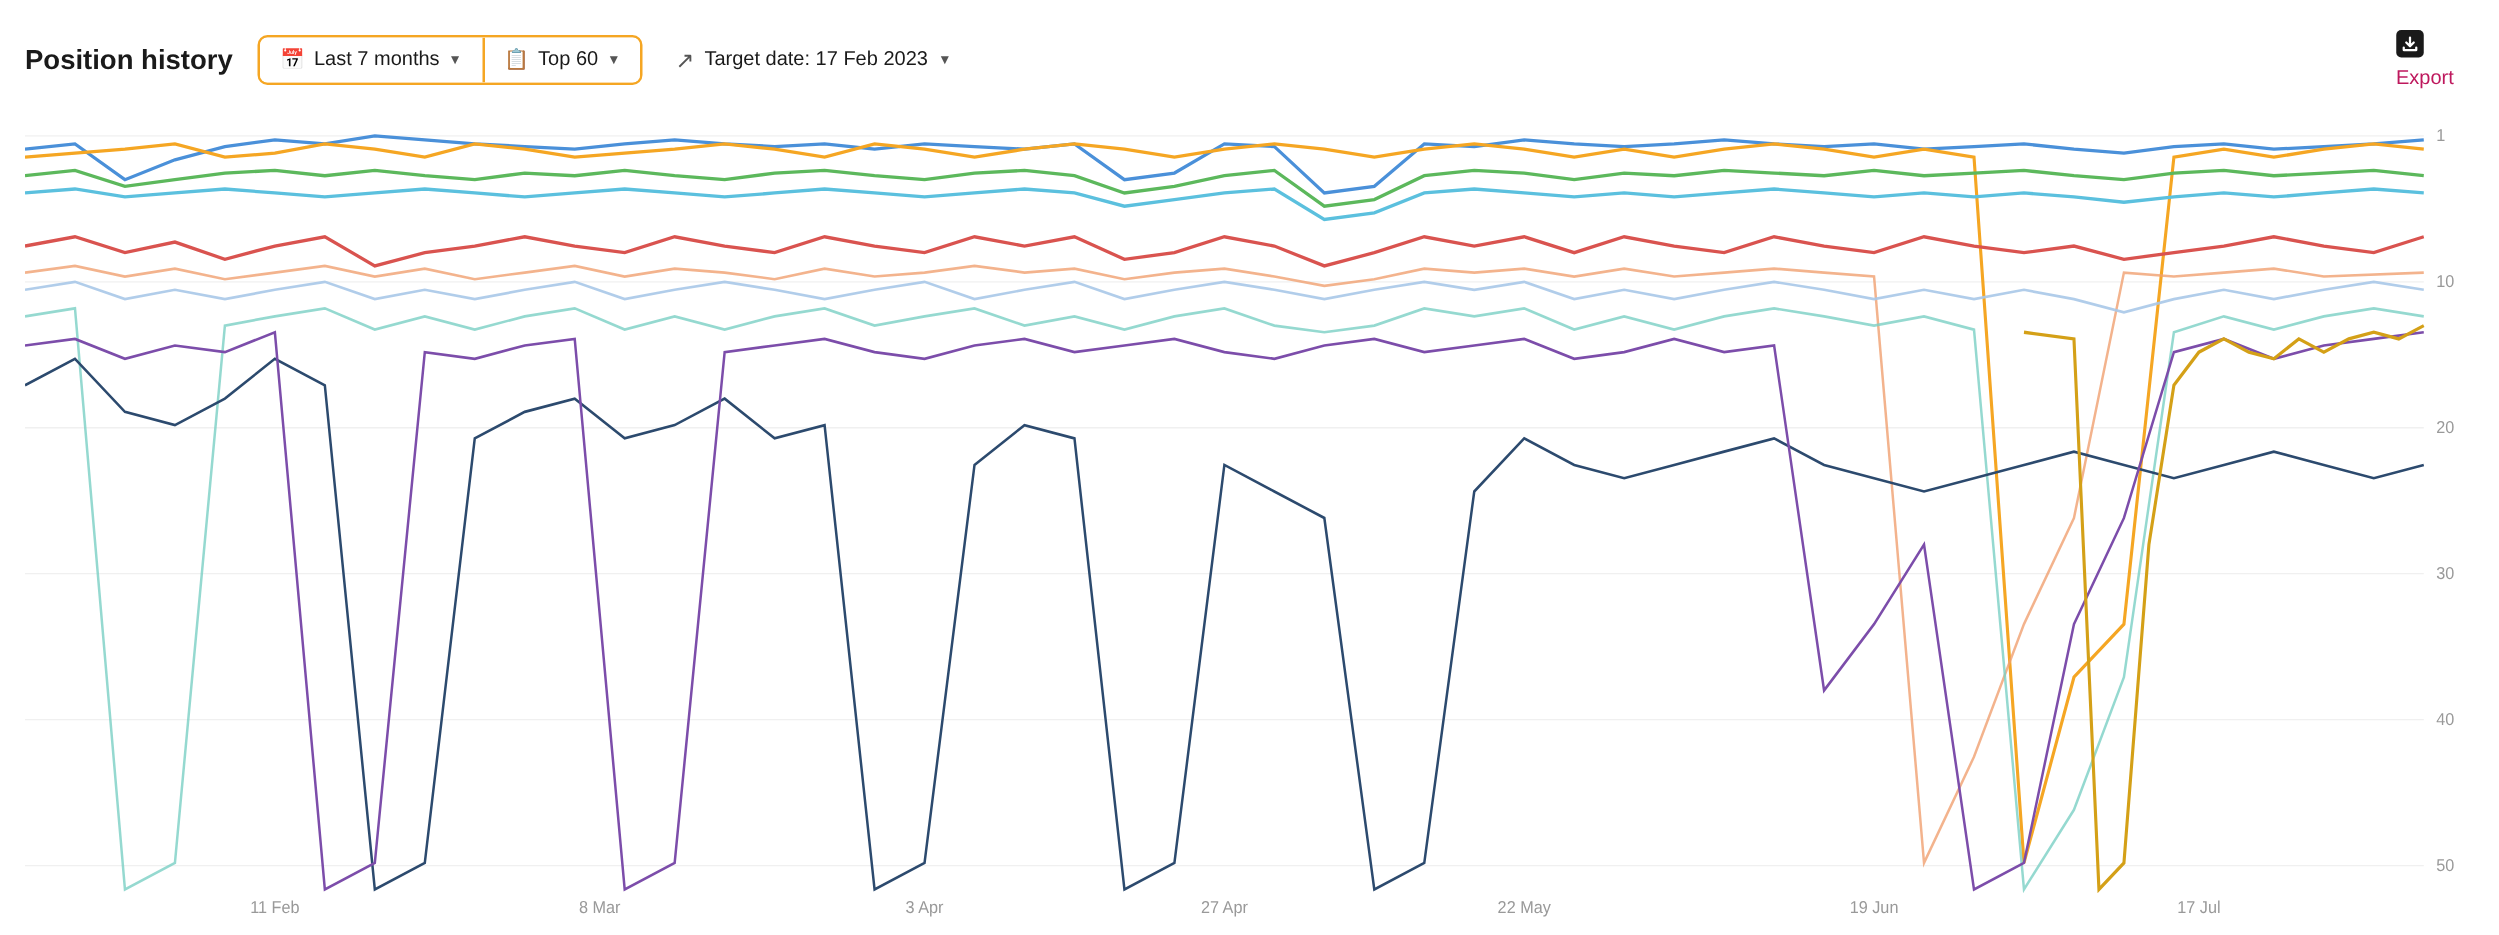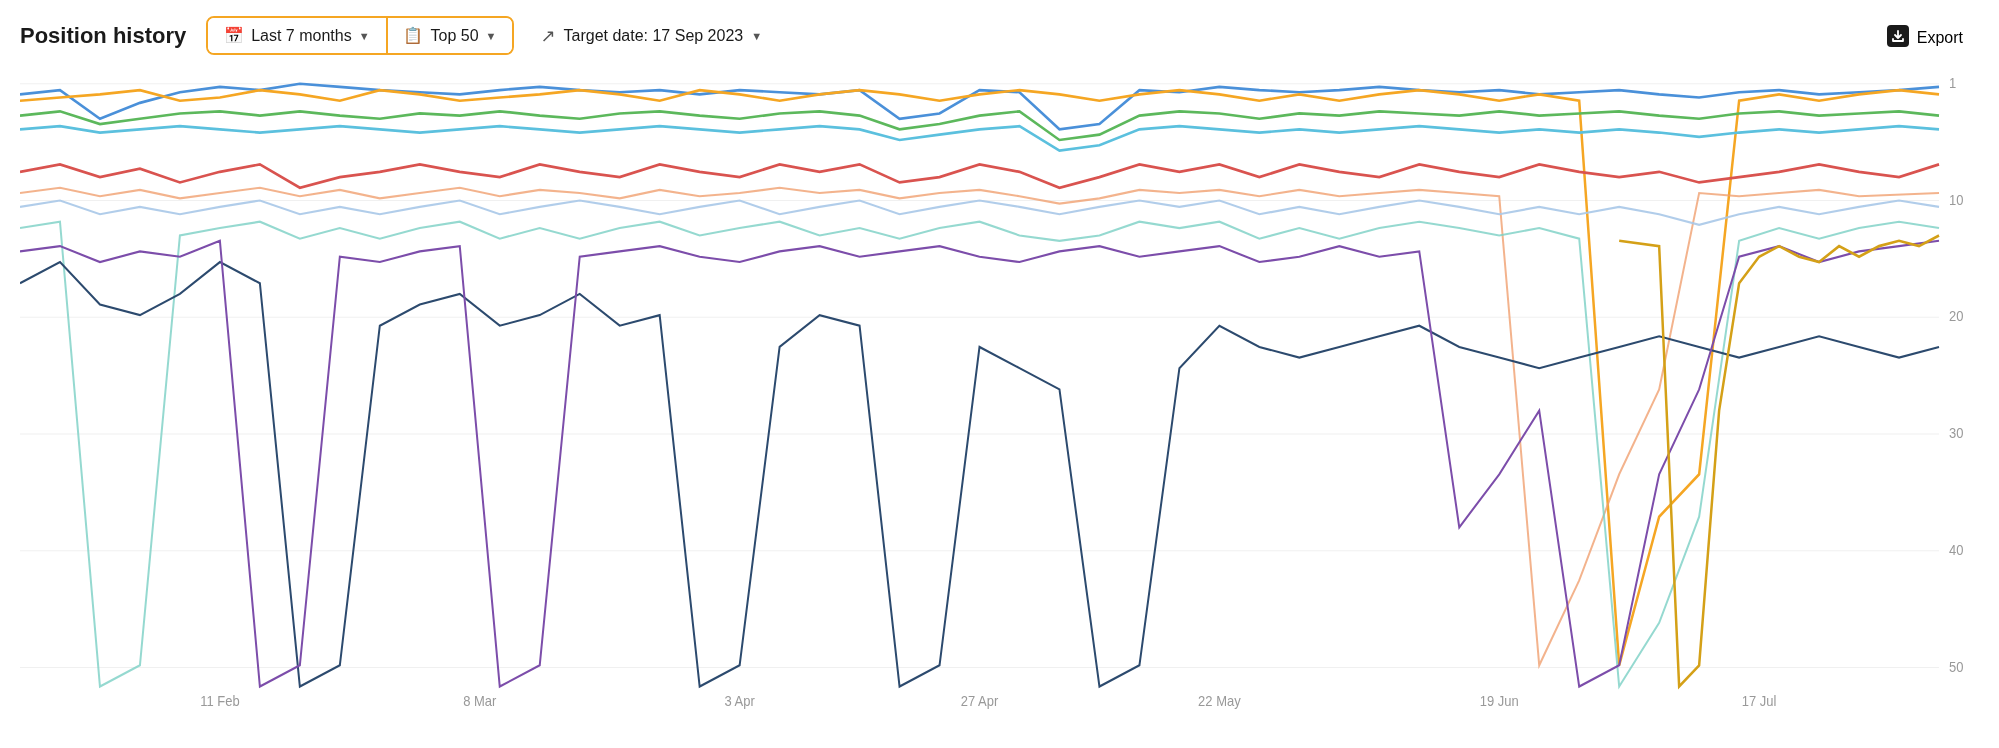--- a/index.html
+++ b/index.html
@@ -72,29 +72,30 @@
       color: #1a1a1a;
       font-weight: 500;
     }
     .target-icon {
       font-size: 18px;
       color: #555;
     }
     .export-btn {
       margin-left: auto;
       display: flex;
-      align-items: flex-end;
+      align-items: flex-start;
       gap: 8px;
       padding: 8px 16px;
       background: #fff;
       border: none;
       cursor: pointer;
       font-size: 16px;
-      color: #000000;
+      color: #be185d;
       font-weight: 500;
+      flex-direction: column;
     }
     .export-icon {
       width: 22px;
       height: 22px;
       background: #1a1a1a;
       border-radius: 4px;
       display: flex;
       align-items: center;
       justify-content: center;
       color: #fff;
@@ -126,28 +127,28 @@
     <span class="chart-title">Position history</span>
 
     <div class="filter-group">
       <button class="filter-btn">
         <span class="icon">📅</span>
         <span>Last 7 months</span>
         <span class="chevron">▼</span>
       </button>
       <button class="filter-btn">
         <span class="icon">📋</span>
-        <span>Top 50</span>
+        <span>Top 60</span>
         <span class="chevron">▼</span>
       </button>
     </div>
 
     <button class="target-btn">
       <span class="target-icon">↗</span>
-      <span>Target date: 17 Sep 2023</span>
+      <span>Target date: 17 Feb 2023</span>
       <span class="chevron" style="font-size:11px;color:#555;">▼</span>
     </button>
 
     <button class="export-btn">
       <span class="export-icon">
         <svg width="14" height="14" viewBox="0 0 14 14" fill="none">
           <path d="M2 10v2h10v-2M7 2v7M4 6l3 3 3-3" stroke="#fff" stroke-width="1.8" stroke-linecap="round" stroke-linejoin="round"></path>
         </svg>
       </span>
       <span>Export</span>

